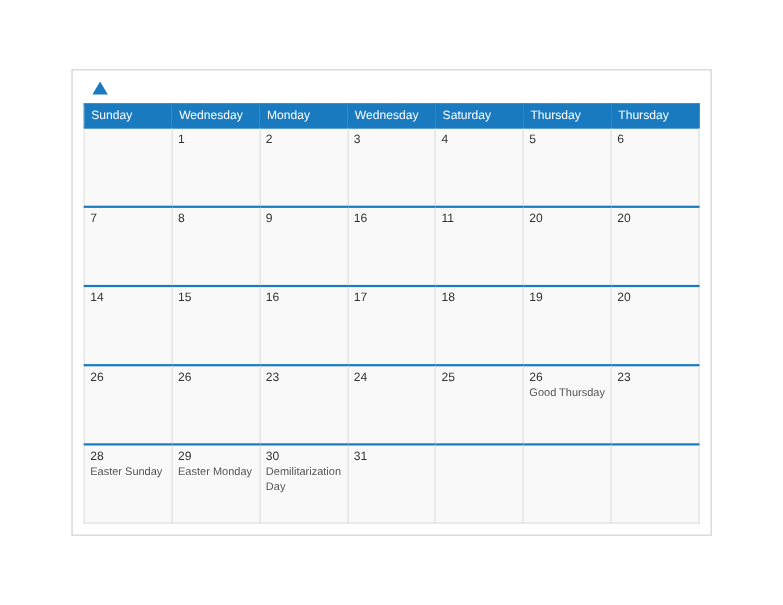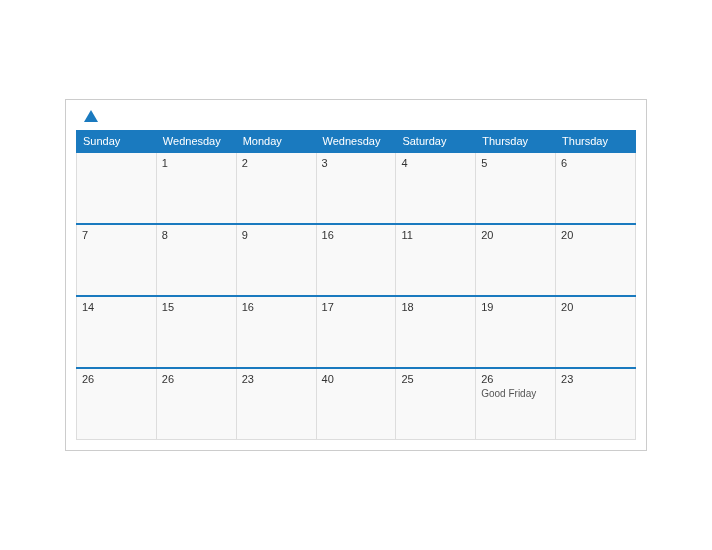--- a/index.html
+++ b/index.html
@@ -217,28 +217,48 @@
           <td>
             <span class="day-number">26</span>
           </td>
           <td>
             <span class="day-number">26</span>
           </td>
           <td>
             <span class="day-number">23</span>
           </td>
           <td>
-            <span class="day-number">40</span>
+            <span class="day-number">24</span>
           </td>
           <td>
             <span class="day-number">25</span>
           </td>
           <td>
             <span class="day-number">26</span>
-            <span class="day-event">Good Friday</span>
+            <span class="day-event">Good Thursday</span>
           </td>
           <td>
             <span class="day-number">23</span>
           </td>
+        </tr>
+        <tr>
+          <td>
+            <span class="day-number">28</span>
+            <span class="day-event">Easter Sunday</span>
+          </td>
+          <td>
+            <span class="day-number">29</span>
+            <span class="day-event">Easter Monday</span>
+          </td>
+          <td>
+            <span class="day-number">30</span>
+            <span class="day-event">Demilitarization Day</span>
+          </td>
+          <td>
+            <span class="day-number">31</span>
+          </td>
+          <td class="empty-cell"></td>
+          <td class="empty-cell"></td>
+          <td class="empty-cell"></td>
         </tr>
       </tbody>
   </table>
 </div>
 
 </body></html>

